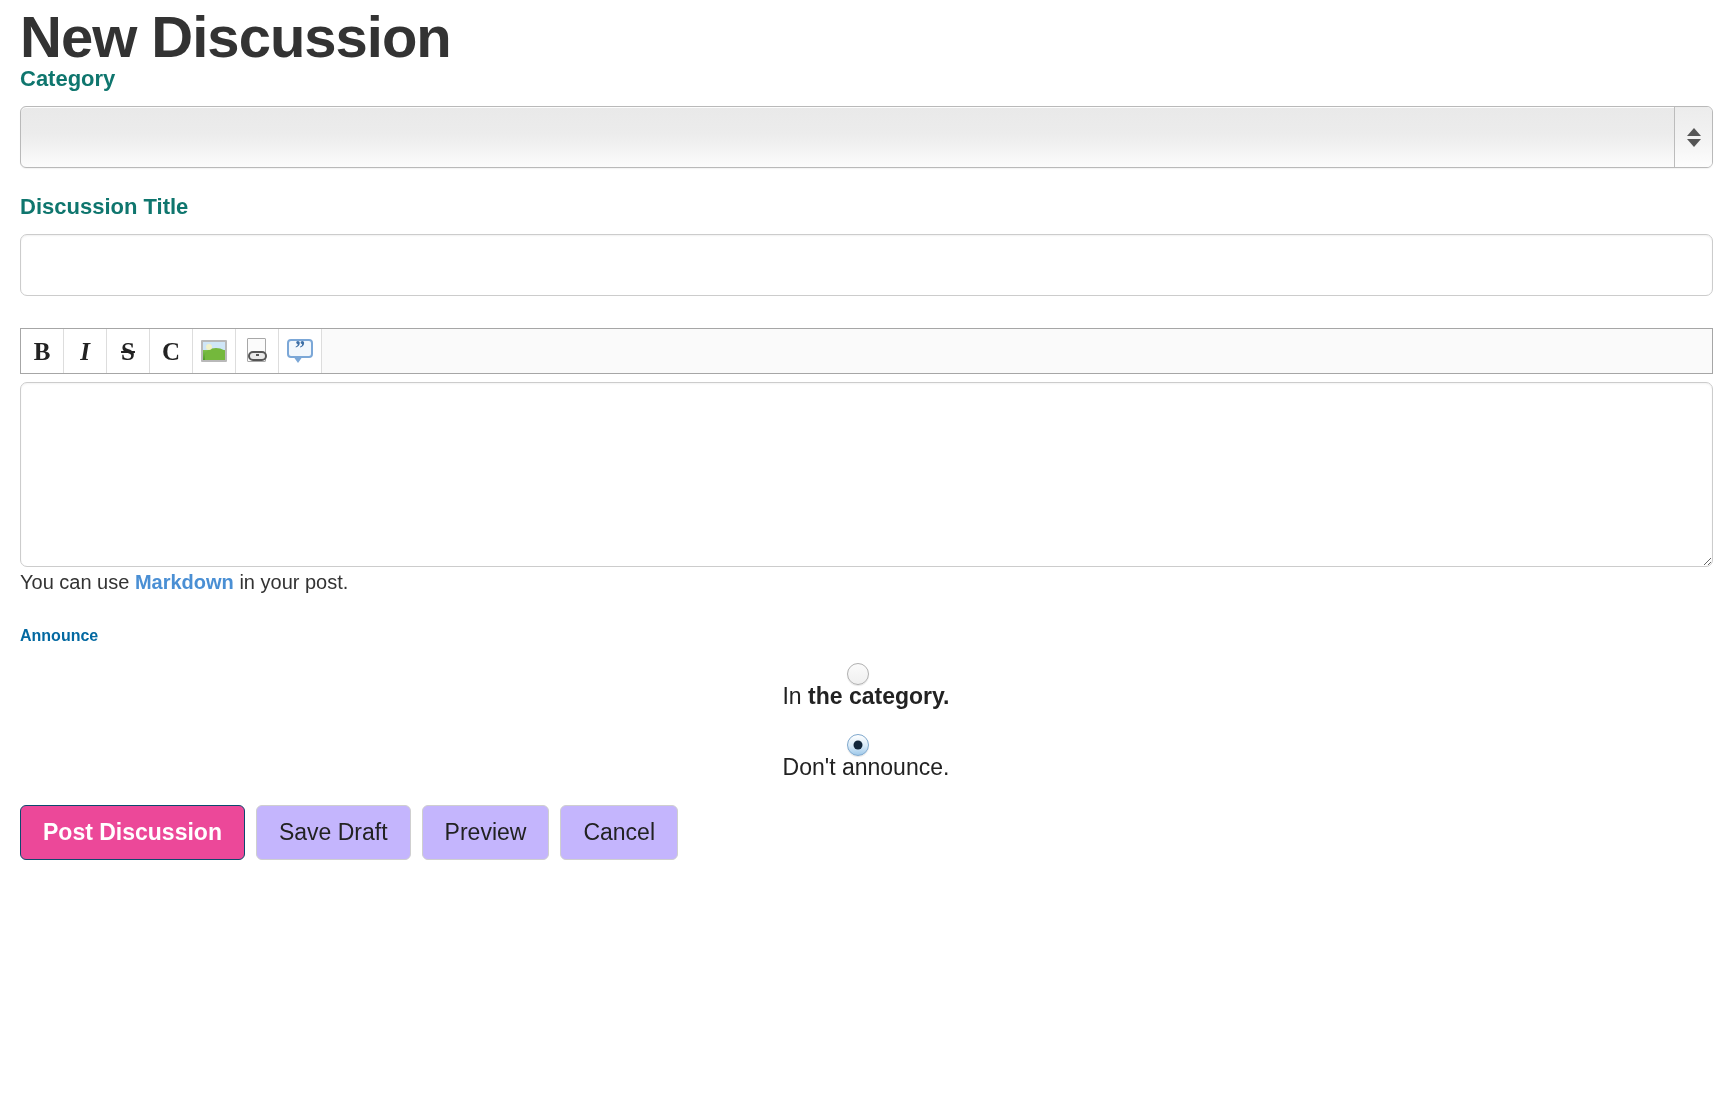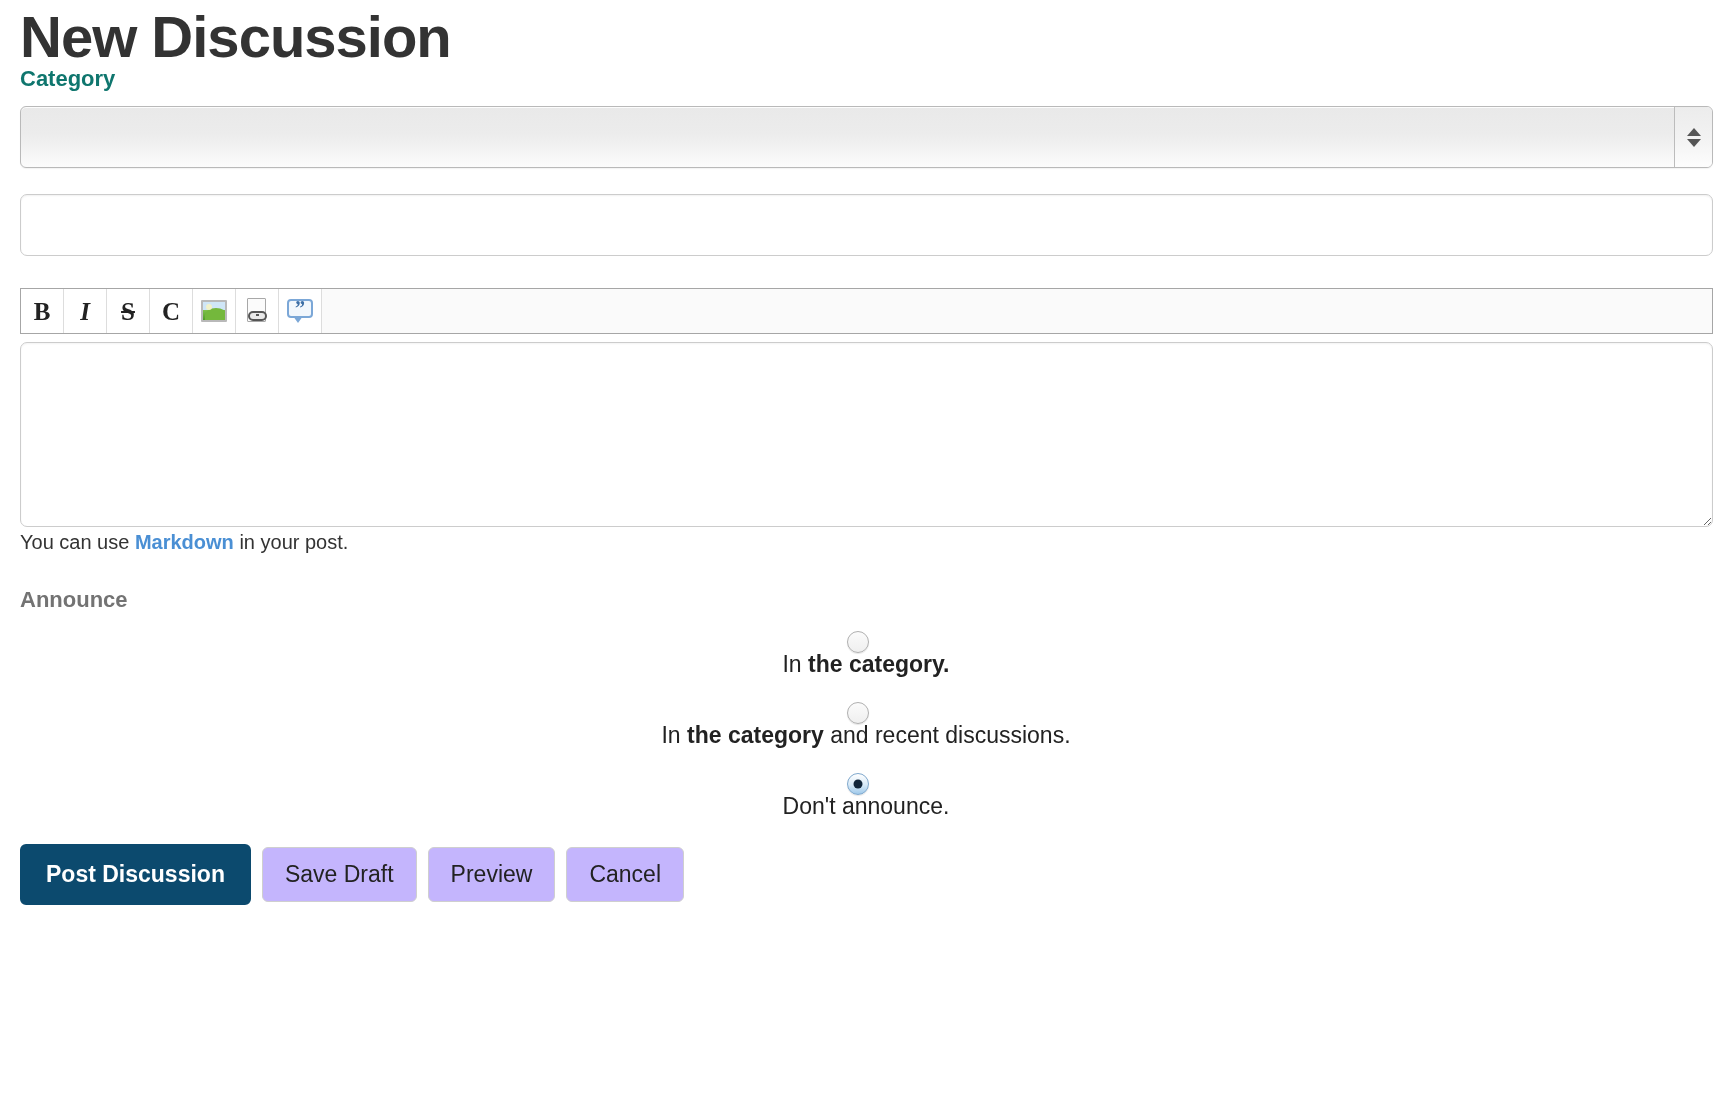--- a/index.html
+++ b/index.html
@@ -255,23 +255,23 @@
   .help-link {
     color: #4a8fd4;
     font-weight: bold;
     text-decoration: none;
     cursor: pointer;
   }
 
   
   .announce-heading {
     margin-top: 32px;
-    font-size: 22px;
-    font-weight: bold;
-    color: #737373;
+    font-size: 16px;
+    font-weight: bold;
+    color: #0369a1;
   }
   .radio-list { margin-top: 18px; }
   .radio-row {
     display: flex;
     align-items: center;
     margin-bottom: 26px;
     cursor: pointer;
     flex-direction: column;
   }
   .radio-mark {
@@ -317,22 +317,22 @@
     font-size: 23px;
     line-height: 1;
     padding: 15px 22px;
     border-radius: 6px;
     cursor: pointer;
     border: 1px solid #cfcfcf;
     background: #c4b5fd;
     color: #222222;
   }
   .btn-primary {
-    background: #0c4a6e;
-    border: 4px solid #0c4a6e;
+    background: #ec4899;
+    border: 1px solid #0c4a6e;
     color: #ffffff;
     font-weight: bold;
   }
 </style>
 </head>
 <body>
 
 <div class="page">
 
   <h1 class="page-title">New Discussion</h1>
@@ -342,20 +342,21 @@
     <div class="select-wrap">
       <span class="select-value"></span>
       <span class="select-stepper">
         <span class="arrow-up"></span>
         <span class="arrow-down"></span>
       </span>
     </div>
   </div>
 
   <div class="field-block" style="margin-top:26px;">
+    <label class="field-label">Discussion Title</label>
     <input class="title-input" type="text" placeholder="" style="">
   </div>
 
   <div class="editor-toolbar">
     <div class="tb-btn">
       <span class="tb-glyph bold">B</span>
     </div>
     <div class="tb-btn">
       <span class="tb-glyph italic">I</span>
     </div>
@@ -391,24 +392,20 @@
 
   <div class="announce-heading">Announce</div>
 
   <div class="radio-list">
 
     <div class="radio-row">
       <span class="radio-mark"></span>
       <span class="radio-label"><span>In </span><b>the category.</b><span></span></span>
     </div>
 
-    <div class="radio-row">
-      <span class="radio-mark"></span>
-      <span class="radio-label"><span>In </span><b>the category</b><span> and recent discussions.</span></span>
-    </div>
 
     <div class="radio-row checked">
       <span class="radio-mark"></span>
       <span class="radio-label"><span>Don't announce.</span><b></b><span></span></span>
     </div>
 
   </div>
 
   <div class="button-row">
     <button class="btn btn-primary">Post Discussion</button>

